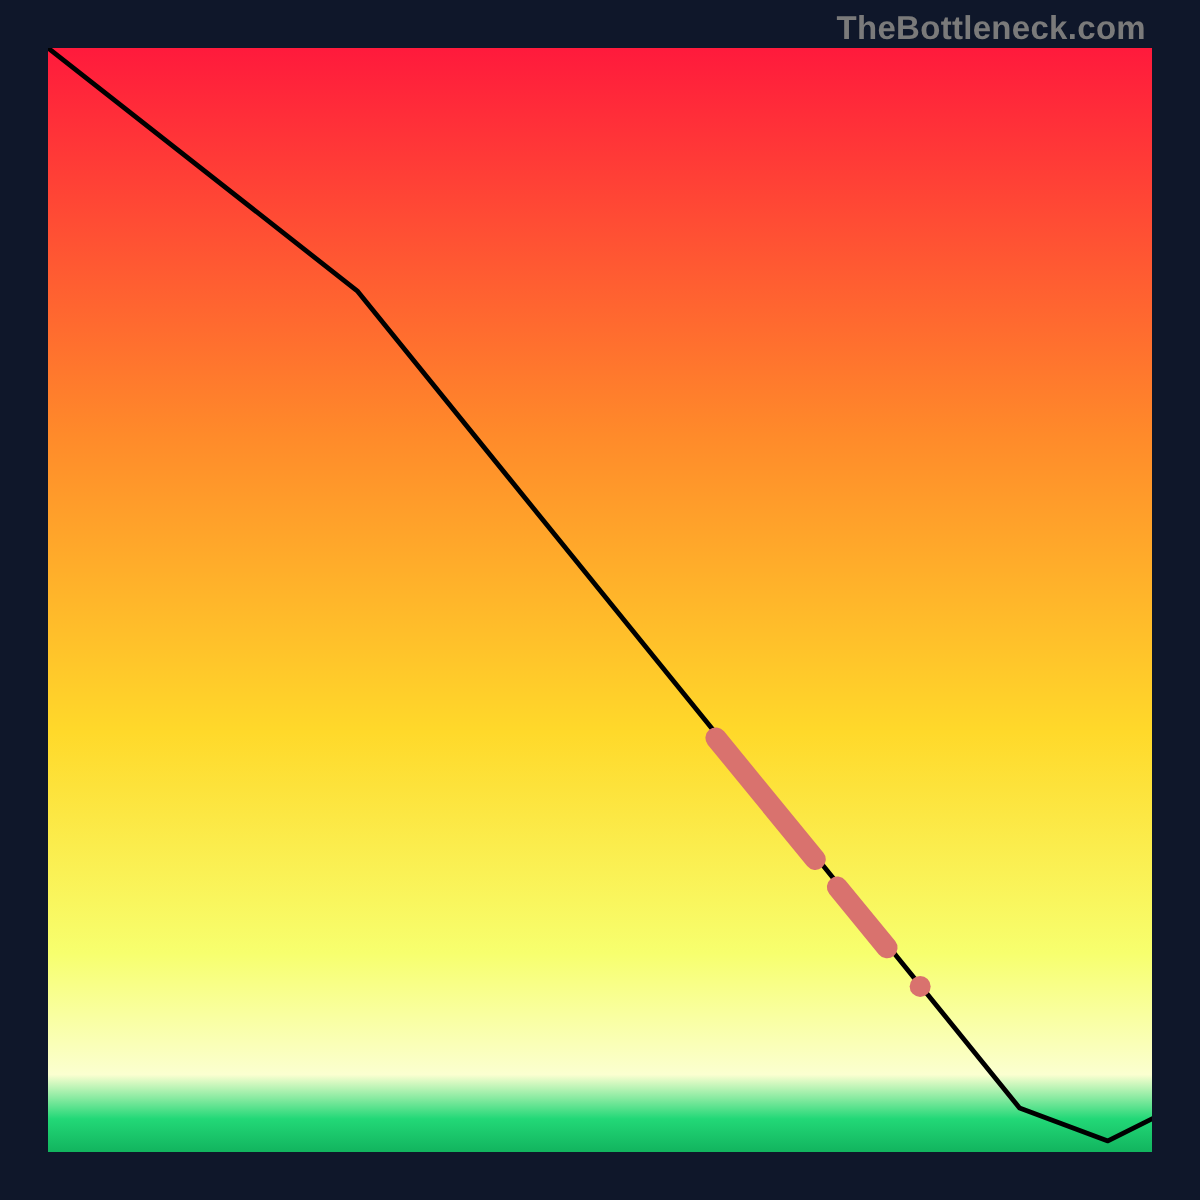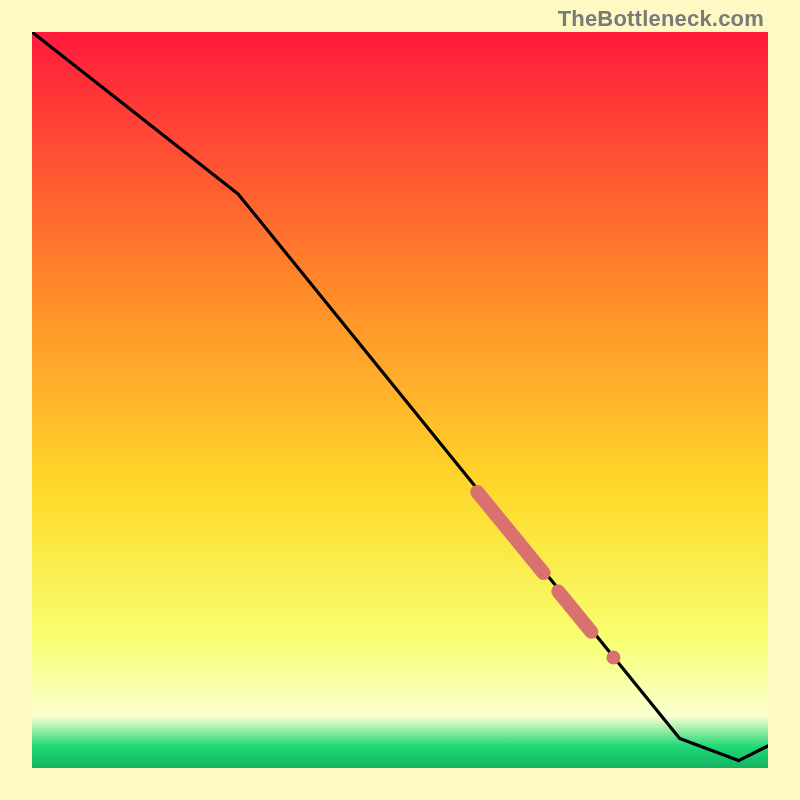--- a/index.html
+++ b/index.html
@@ -9,21 +9,21 @@
     height: 800px;
     background: #000;
     overflow: hidden;
   }
   .frame {
     position: absolute;
     top: 0;
     left: 0;
     width: 800px;
     height: 800px;
-    background: #fef9c3;
+    background: #0f172a;
   }
   .plot {
     position: absolute;
     top: 32px;
     left: 32px;
     width: 736px;
     height: 736px;
     overflow: hidden;
   }
   .gradient {

